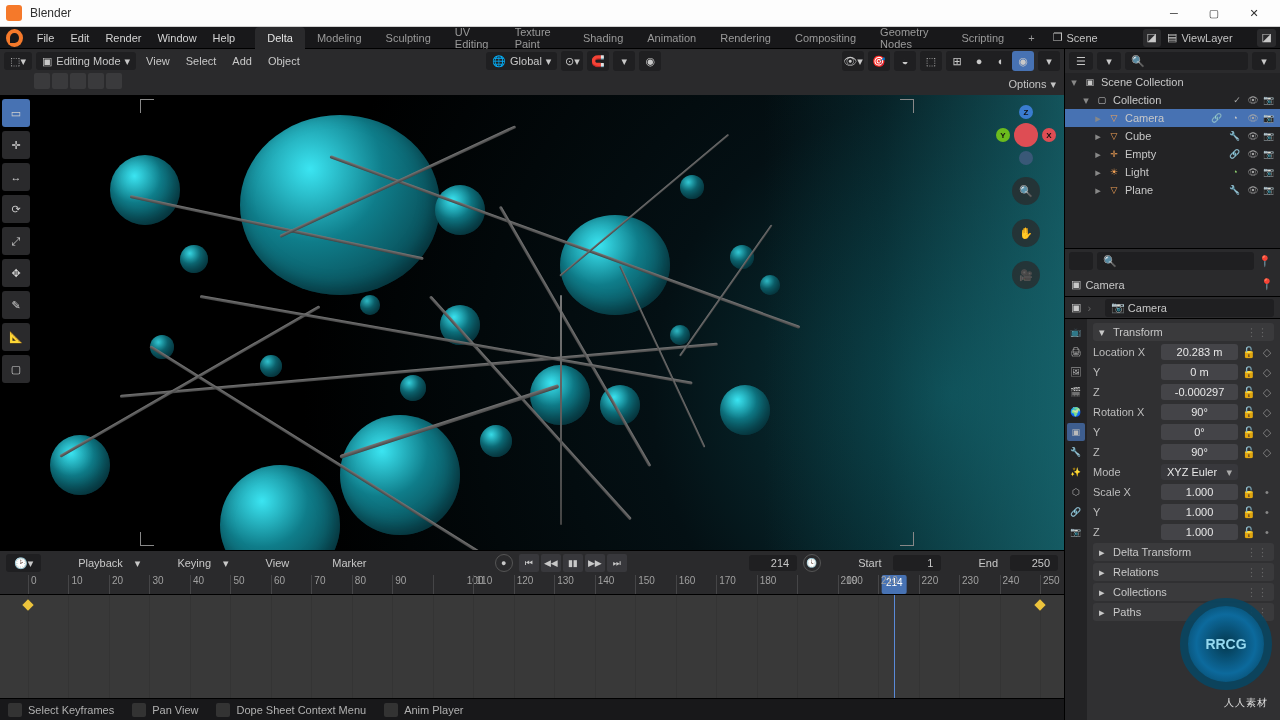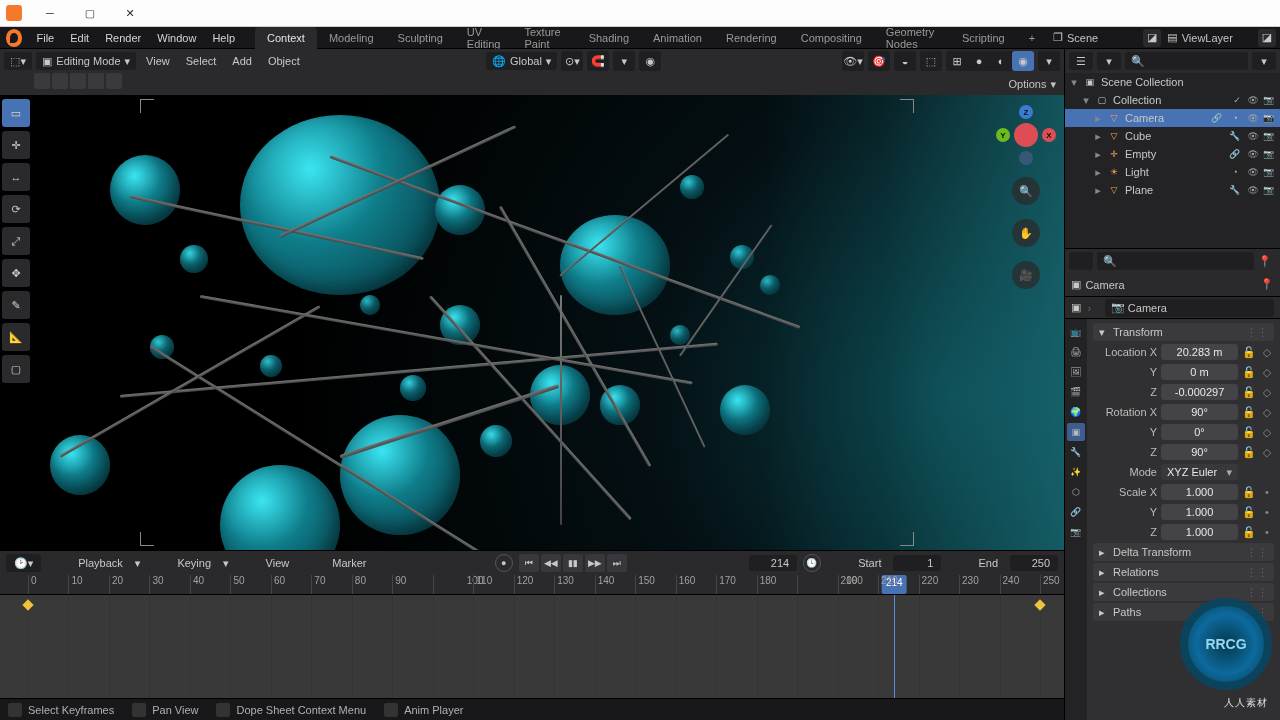--- a/index.html
+++ b/index.html
@@ -126,49 +126,50 @@
 
 .props .body { flex: 1; display: flex; background: #303032; }
 .proptabs { width: 22px; background: #232325; display: flex; flex-direction: column; align-items: center; padding-top: 4px; gap: 2px; }
 .proptabs .pt { width: 18px; height: 18px; border-radius: 2px; display: flex; align-items: center; justify-content: center; font-size: 9px; color: #bbb; }
 .proptabs .pt.active { background: #3e5e8f; }
 .proppanel { flex: 1; padding: 4px 6px; display: flex; flex-direction: column; gap: 2px; font-size: 11px; overflow: hidden; }
 .panel-hdr { display: flex; align-items: center; height: 18px; background: #3a3a3c; border-radius: 3px; padding: 0 6px; gap: 4px; }
 .panel-hdr .disc { width: 10px; }
 .panel-hdr .drag { margin-left: auto; color: #666; }
 .proprow { display: flex; align-items: center; height: 18px; gap: 4px; }
-.proprow .lbl { width: 64px; text-align: right; color: #bdbdbd; }
+.proprow .lbl { width: 64px; text-align: left; color: #bdbdbd; }
 .proprow .val { flex: 1; background: #444448; border-radius: 3px; height: 16px; display: flex; align-items: center; justify-content: center; color: #e8e8e8; }
 .proprow .lock { width: 14px; text-align: center; color: #888; }
 .proprow .key  { width: 14px; text-align: center; color: #888; }
 .proprow.mode .val { background: #38383c; justify-content: flex-start; padding: 0 6px; position: relative; }
 .proprow.mode .val::after { content: '▾'; position: absolute; right: 6px; color: #aaa; }
 .watermark { position: absolute; right: 8px; bottom: 30px; width: 92px; height: 92px; border-radius: 50%; background: radial-gradient(circle, #013a52 0%, #0a6fa6 55%, #013a52 100%); display: flex; align-items: center; justify-content: center; color: #9ee7ff; font-weight: bold; font-size: 14px; border: 8px solid #0a4560; z-index: 3; opacity: .92;}
 .watermark-text { position: absolute; right: 12px; bottom: 10px; color: #e0e0e0; font-size: 10px; letter-spacing: 1px; z-index: 3; }
 </style>
 </head>
 <body>
 
 <div class="titlebar">
   <span class="app-icon"></span>
+  <span class="title">Blender</span>
   <div class="winbtn">─</div>
   <div class="winbtn">▢</div>
   <div class="winbtn">✕</div>
 </div>
 
 <div class="menubar">
   <span class="blender-logo"></span>
   <span class="item">File</span>
   <span class="item">Edit</span>
   <span class="item">Render</span>
   <span class="item">Window</span>
   <span class="item">Help</span>
 
   <div class="tabs">
-    <span class="tab active">Context</span>
+    <span class="tab active">Delta</span>
     <span class="tab">Modeling</span>
     <span class="tab">Sculpting</span>
     <span class="tab">UV Editing</span>
     <span class="tab">Texture Paint</span>
     <span class="tab">Shading</span>
     <span class="tab">Animation</span>
     <span class="tab">Rendering</span>
     <span class="tab">Compositing</span>
     <span class="tab">Geometry Nodes</span>
     <span class="tab">Scripting</span>

